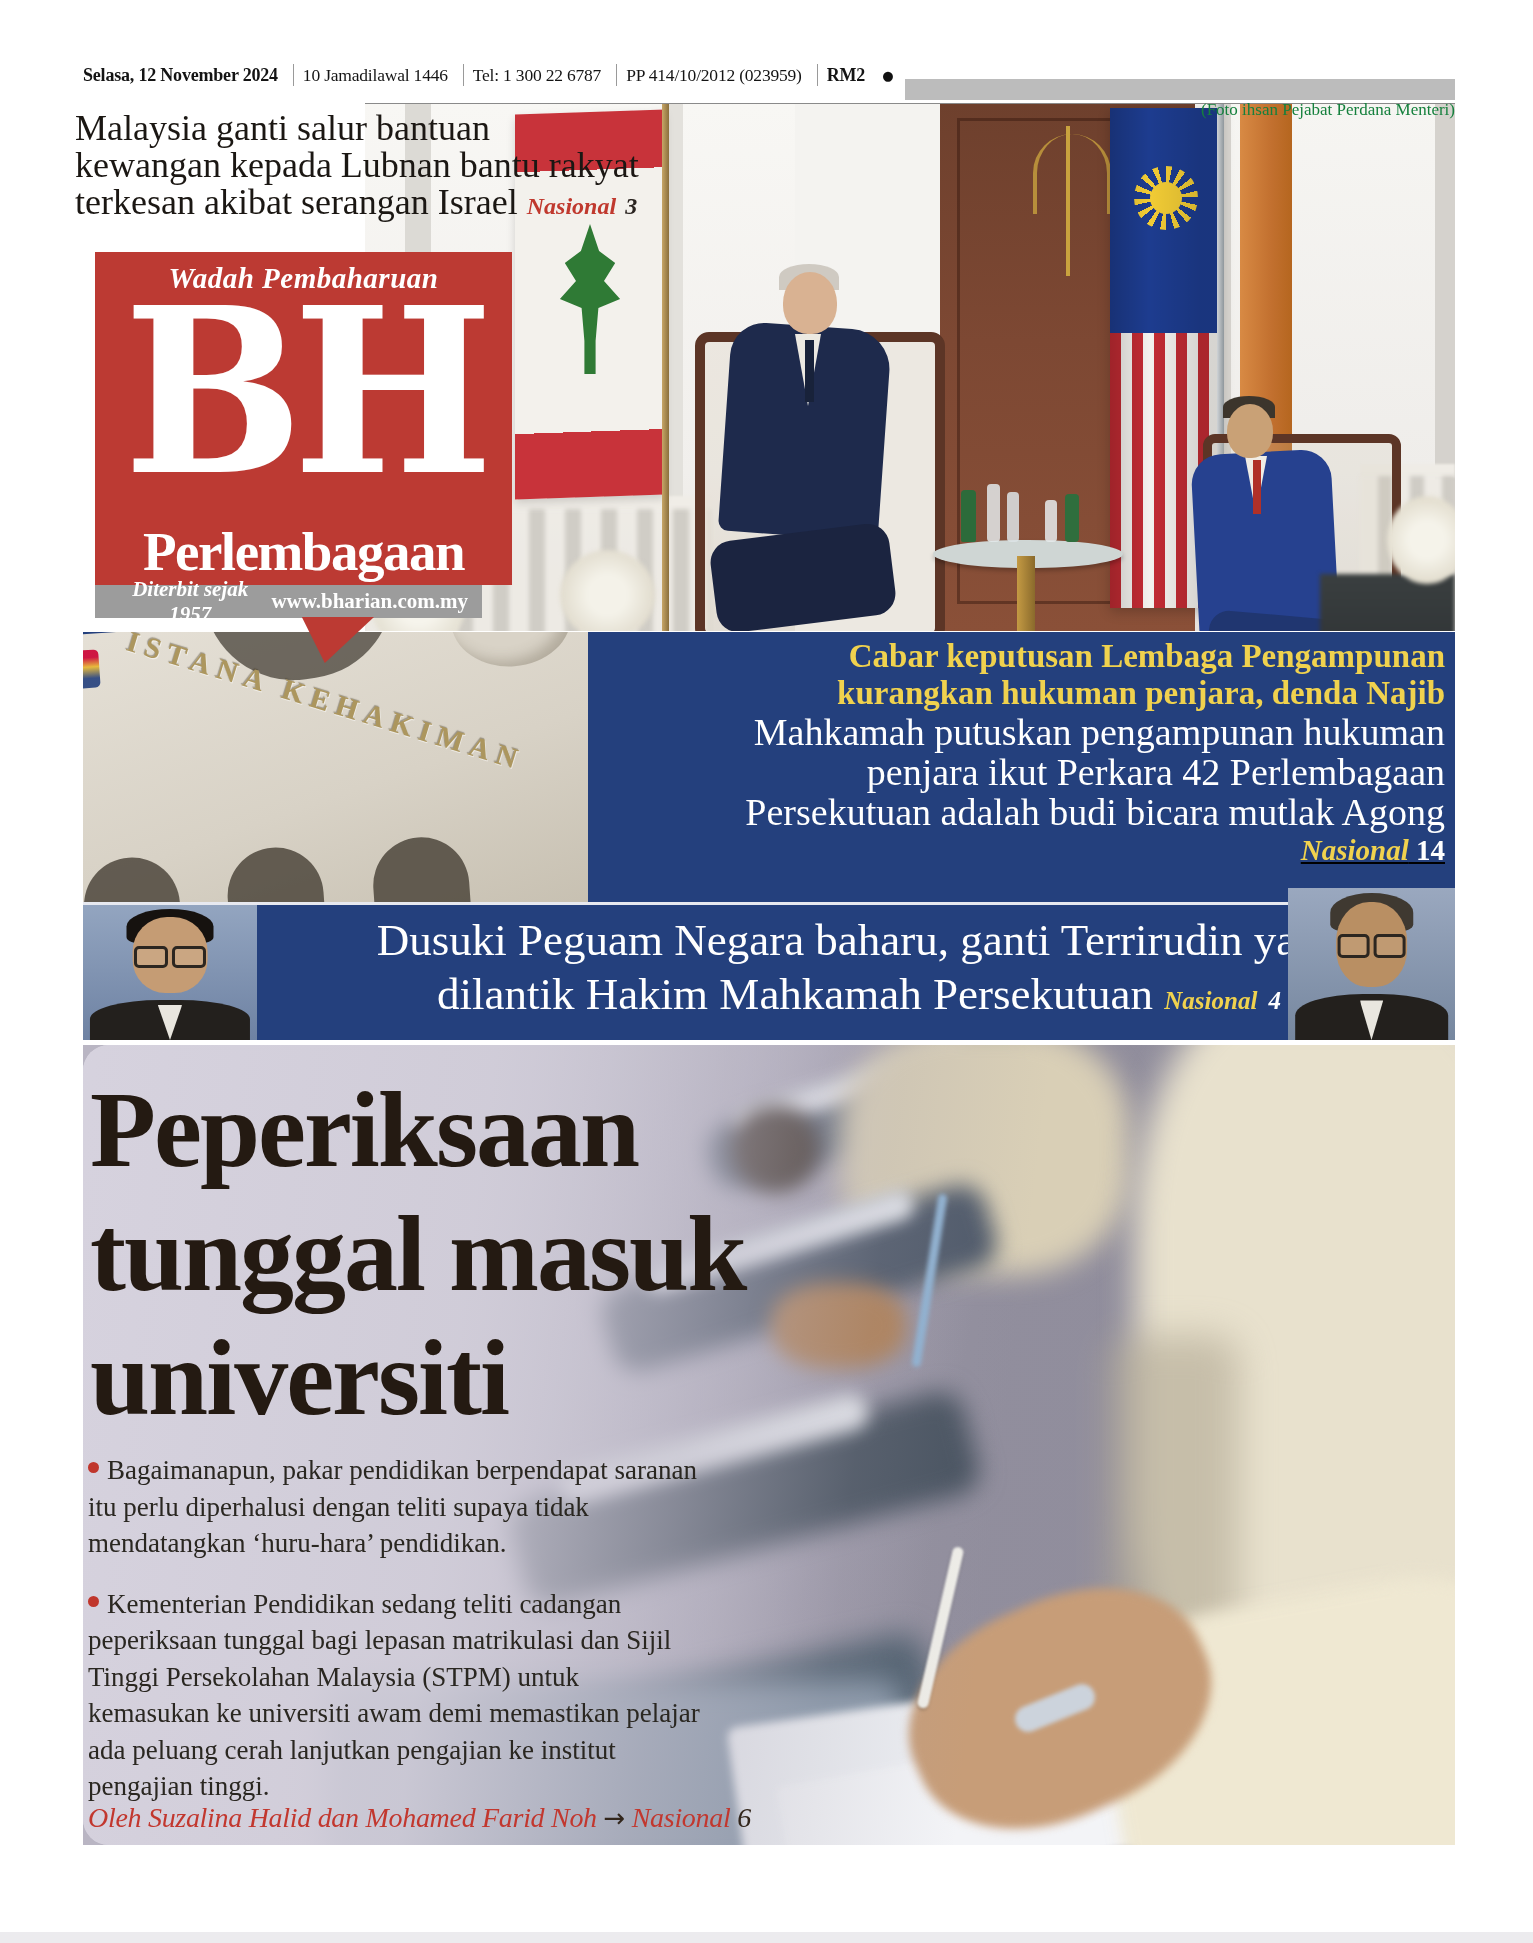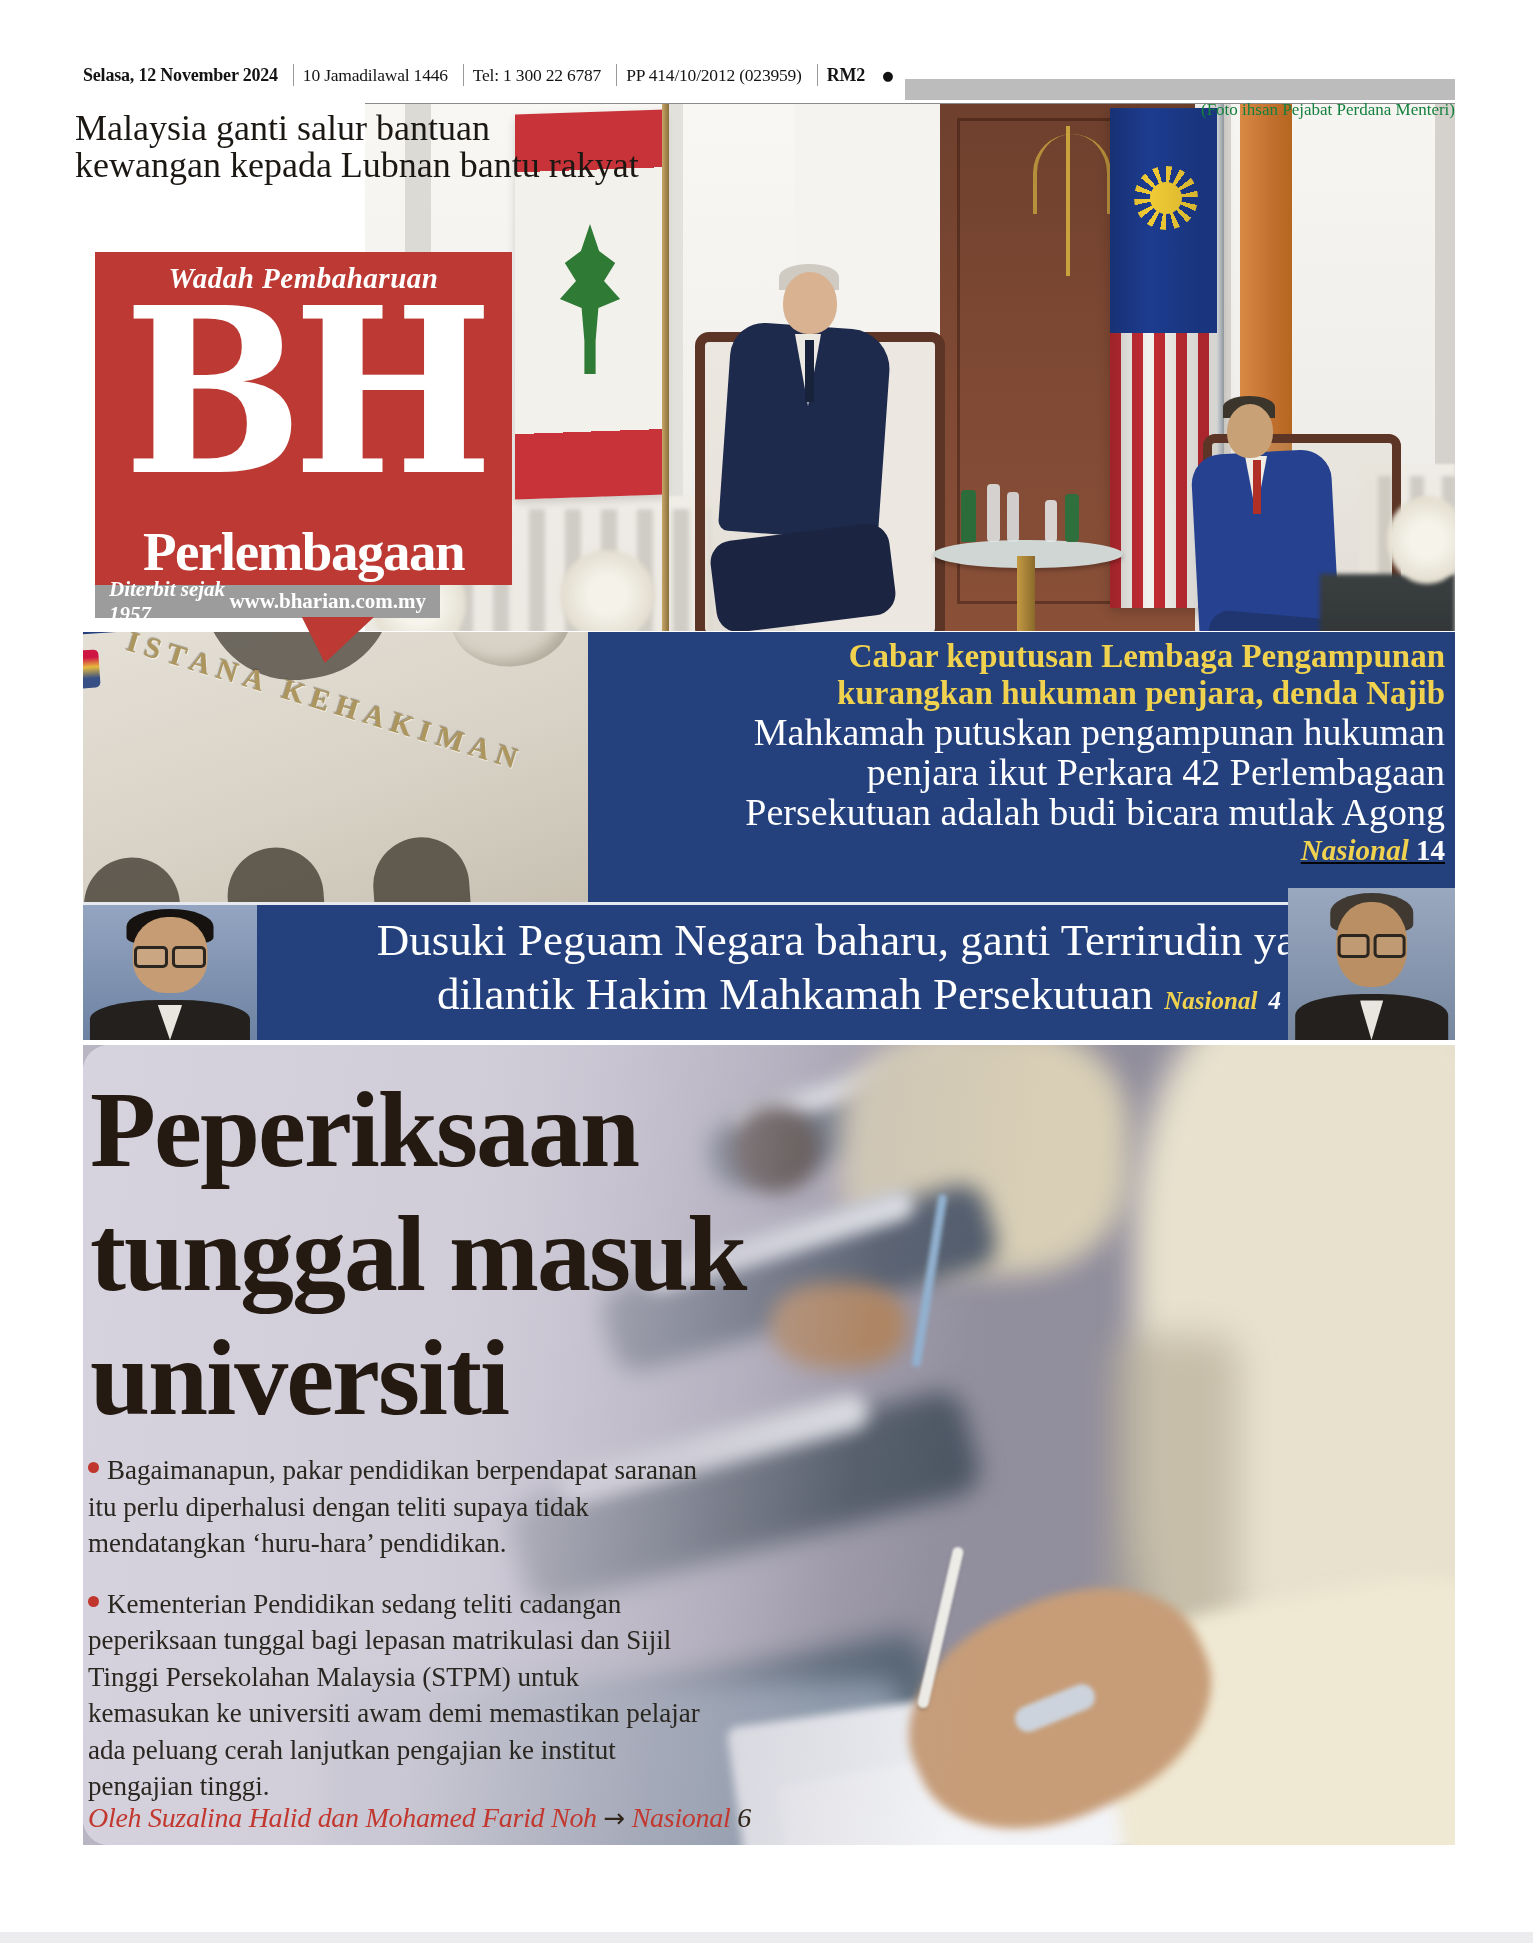--- a/index.html
+++ b/index.html
@@ -94,22 +94,22 @@
 
   
   #logo{position:absolute;left:95px;top:252px;width:417px;height:333px;background:#bc3a33;z-index:20;}
   .logo-tagline{position:absolute;left:0;right:0;top:10px;text-align:center;color:#fff;
      font-style:italic;font-weight:bold;font-size:29px;letter-spacing:.5px;}
   .logo-initials{position:absolute;left:0;right:0;top:26px;text-align:center;color:#fff;
      font-family:"DejaVu Serif",serif;font-weight:bold;font-size:212px;line-height:1;
      letter-spacing:-10px;transform:scaleY(1.08);transform-origin:top center;}
   .logo-name{position:absolute;left:0;right:0;bottom:2px;text-align:center;color:#fff;
      font-weight:bold;font-size:55px;letter-spacing:-1.5px;}
-  #logo-graybar{position:absolute;left:95px;top:585px;width:345px;height:33px;background:#9c9c9c;
-     display:flex;justify-content:space-between;align-items:center;padding:0 14px;box-sizing:border-box;z-index:20;}
+  #logo-graybar{position:absolute;left:95px;top:585px;width:387px;height:33px;background:#9c9c9c;
+     display:flex;justify-content:space-between;align-items:center;padding:0 14px;box-sizing:border-box;z-index:20;text-align:center;}
   #logo-graybar .since{color:#fff;font-style:italic;font-weight:bold;font-size:21px;}
   #logo-graybar .site{color:#fff;font-weight:bold;font-size:21px;}
   #logo-tail{position:absolute;left:292px;top:617px;width:82px;height:46px;background:#bc3a33;
      clip-path:polygon(12% 0,100% 0,40% 100%);z-index:21;}
 
   
   #band1{position:absolute;left:83px;top:632px;width:1372px;height:270px;background:#24407d;overflow:hidden;z-index:3;}
   #building{position:absolute;left:0;top:0;width:505px;height:270px;overflow:hidden;}
   #bfacade{position:absolute;left:-24px;top:4px;width:540px;height:310px;transform:rotate(-4deg);transform-origin:top left;
      background:linear-gradient(165deg,#e5e0d6 0%,#d8d2c6 55%,#c6bfb0 100%);}
@@ -204,20 +204,23 @@
     <span class="dl">PP 414/10/2012 (023959)</span>
     <span class="dl dl-price">RM2</span>
     <span class="dl-dot">●</span>
   </div>
   <div class="topbar-gray"></div>
   <div class="photo-caption">(Foto ihsan Pejabat Perdana Menteri)</div>
 
   <div class="top-headline">
     <span class="ln">Malaysia ganti salur bantuan</span>
     <span class="ln">kewangan kepada Lubnan bantu rakyat</span>
+    <span class="ln"><span>terkesan akibat serangan Israel</span>
+      <span class="secref">Nasional</span>
+      <span class="secref-page">3</span></span>
   </div>
 
   <div id="top-photo">
     <div class="ph" id="tp-winL1"></div>
     <div class="ph" id="tp-frameA"></div>
     <div class="ph" id="tp-frameB"></div>
     <div class="ph" id="tp-railL"></div>
     <div class="ph" id="tp-balL"></div>
     <div class="ph" id="tp-panel"></div>
     <div class="ph" id="tp-panel-in"></div>

